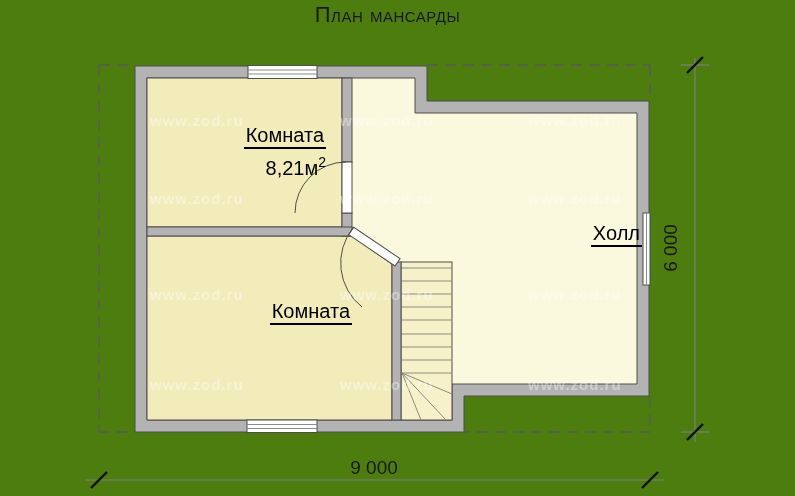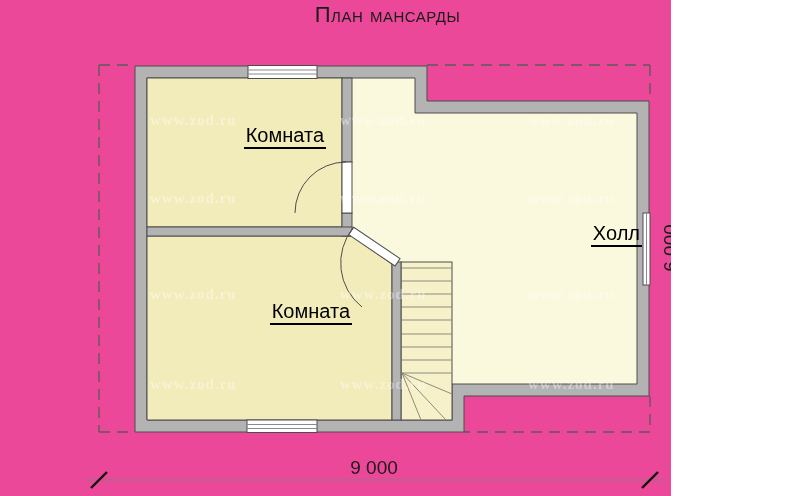--- a/index.html
+++ b/index.html
@@ -1,30 +1,30 @@
 <!DOCTYPE html>
 <html><head>
 <meta charset="utf-8">
 <style>
   html,body{margin:0;padding:0;background:#fff;}
-  #stage{position:relative;width:671px;height:496px;background:#ec4899;overflow:hidden;
+  #stage{position:relative;width:795px;height:496px;background:#4d7c0f;overflow:hidden;
          font-family:"Liberation Sans",sans-serif;}
   #plan-svg{position:absolute;left:0;top:0;}
   .title{position:absolute;left:280px;top:2px;width:215px;text-align:center;
          font-size:22px;font-variant:small-caps;letter-spacing:.5px;color:#1a1a1a;}
   .room-label{position:absolute;width:166px;text-align:right;color:#000;}
   .room-name{display:inline-block;font-size:20px;line-height:22px;
              border-bottom:2px solid #000;padding:0 2px 1px 2px;}
   .room-area{font-size:20px;line-height:22px;margin-top:2px;}
   .room-area sup{font-size:70%;}
   #label-room1{left:160px;top:124px;}
   #label-room2{left:186px;top:300px;}
   #label-hall {left:476px;top:222px;}
   .wm{position:absolute;font-size:15px;font-weight:bold;letter-spacing:1px;
-      color:rgba(255,255,255,.38);pointer-events:none;white-space:nowrap;font-family:Liberation Serif, serif;}
+      color:rgba(255,255,255,.38);pointer-events:none;white-space:nowrap;}
 </style>
 </head>
 <body>
 
 <div id="stage">
 
   <div class="title">План мансарды</div>
 
   <svg id="plan-svg" width="795" height="496" viewBox="0 0 795 496">
 
@@ -122,20 +122,21 @@
     <span class="wm" style="left:150px;top:286px">www.zod.ru</span>
     <span class="wm" style="left:340px;top:286px">www.zod.ru</span>
     <span class="wm" style="left:528px;top:286px">www.zod.ru</span>
     <span class="wm" style="left:150px;top:376px">www.zod.ru</span>
     <span class="wm" style="left:340px;top:376px">www.zod.ru</span>
     <span class="wm" style="left:528px;top:376px">www.zod.ru</span>
   </div>
 
   <div class="room-label" id="label-room1">
     <span class="room-name">Комната</span>
+    <div class="room-area"><span>8,21м</span><sup>2</sup></div>
   </div>
 
   <div class="room-label" id="label-room2">
     <span class="room-name">Комната</span>
   </div>
 
   <div class="room-label" id="label-hall">
     <span class="room-name">Холл</span>
   </div>
 

